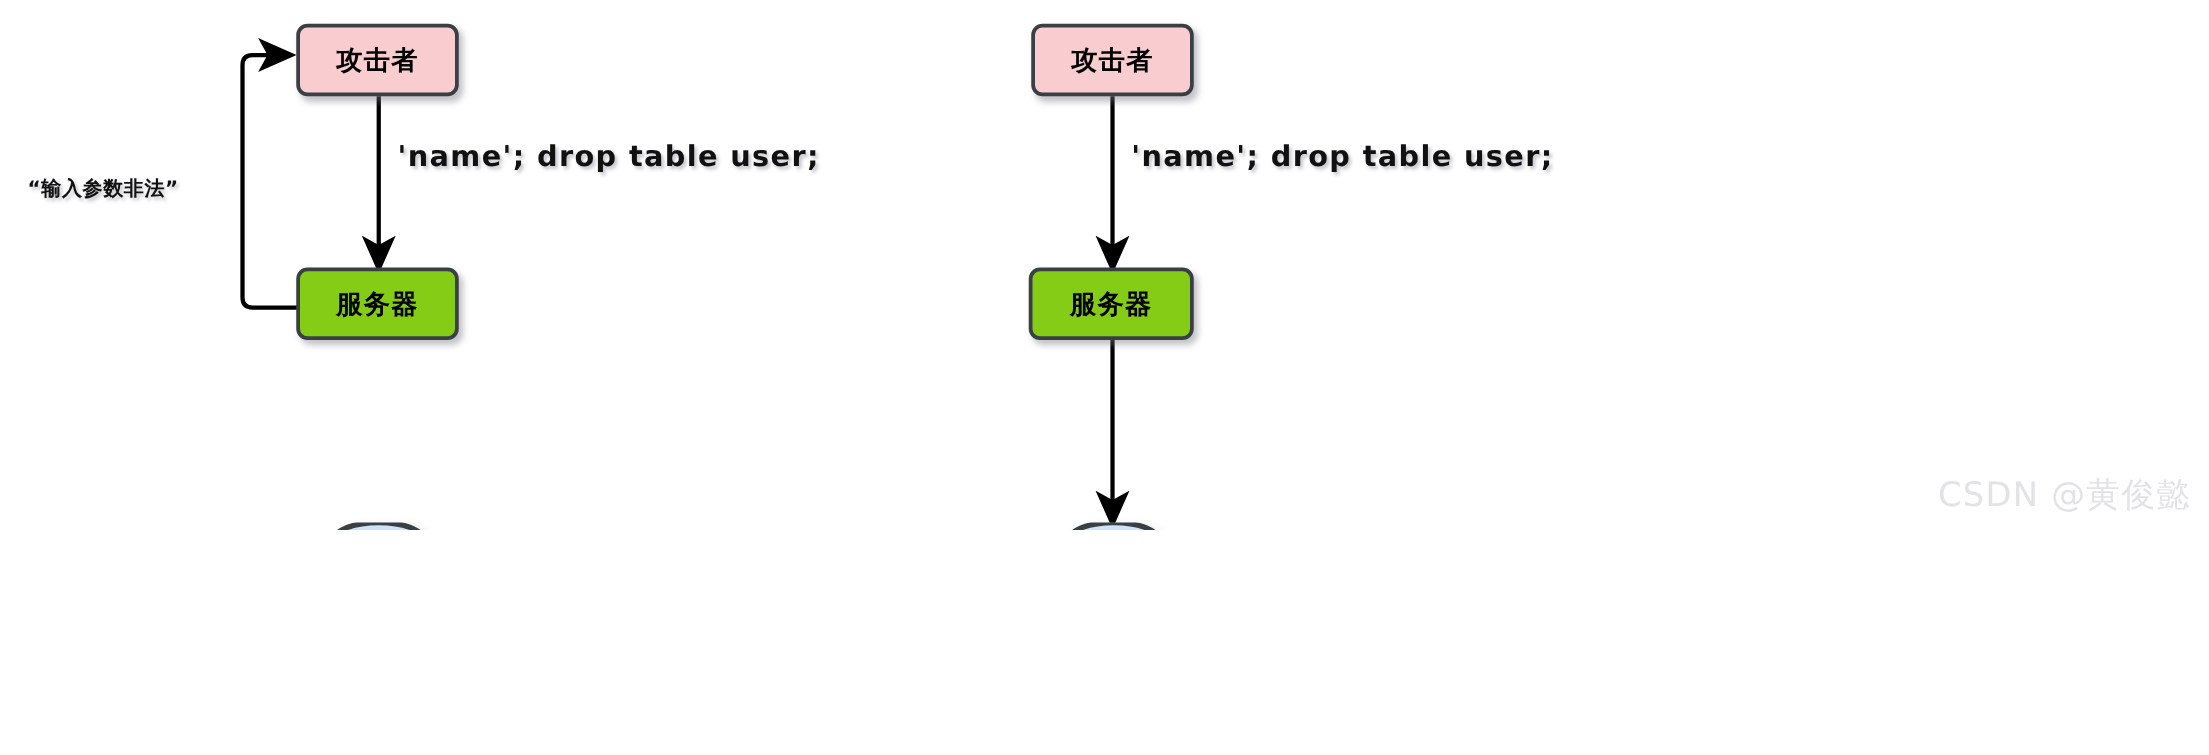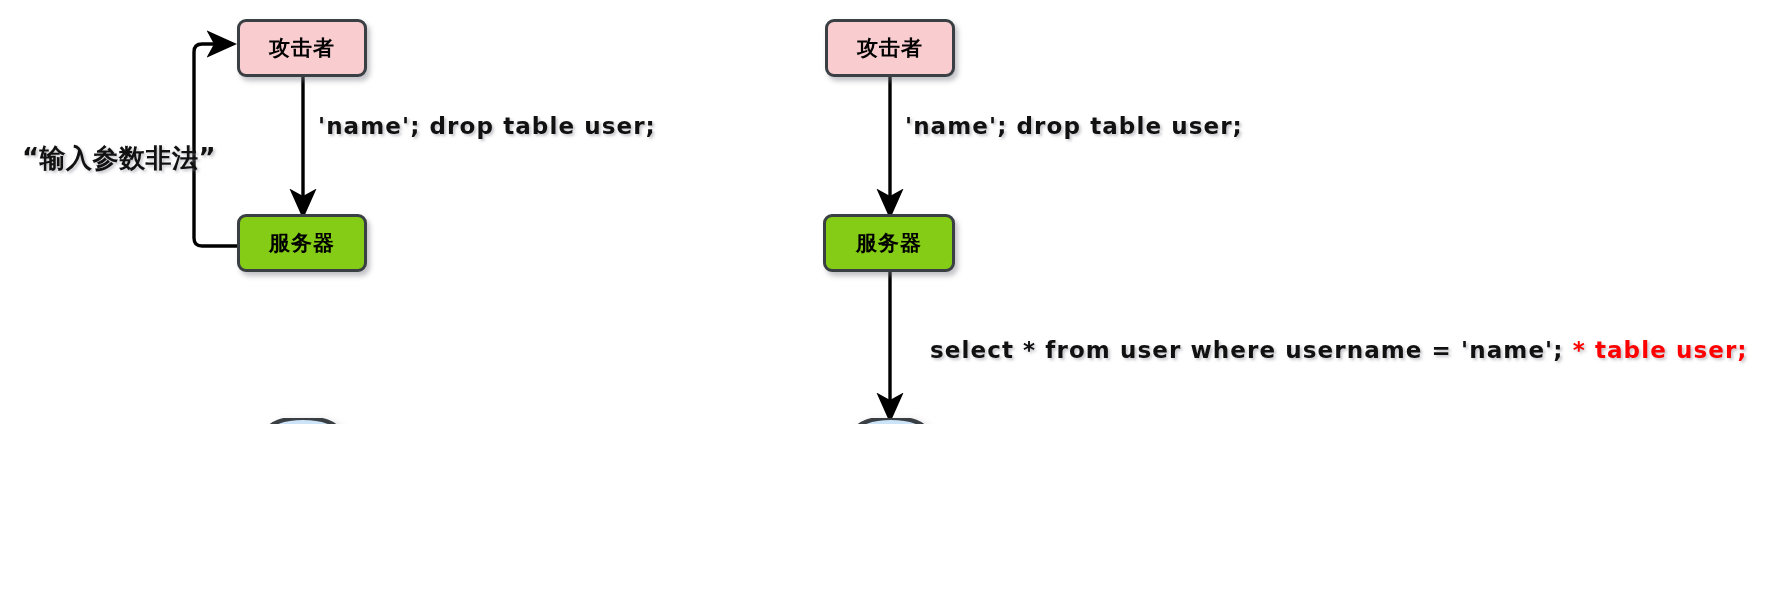--- a/index.html
+++ b/index.html
@@ -60,21 +60,21 @@
   
   .label {
     position: absolute;
     white-space: nowrap;
     color: #111111;
     text-shadow: 2px 2px 3px rgba(150,150,160,0.55);
   }
   .label.cjk {
     font-family: "DejaVu Sans", "Liberation Sans", sans-serif;
     font-weight: bold;
-    font-size: 26px;
+    font-size: 16px;
     letter-spacing: 0.5px;
   }
   .label.code {
     font-family: "DejaVu Sans", "Liberation Sans", sans-serif;
     font-weight: 600;
     font-size: 23px;
     letter-spacing: 1.1px;
   }
   .label.code .red {
     color: #ff0000;
@@ -142,18 +142,16 @@
     <span>服务器</span>
   </div>
 
   <svg class="db" style="left:851px; top:418px; width:80px; height:92px;" viewBox="0 0 80 92" xmlns="http://www.w3.org/2000/svg">
     <path d="M5,13 L5,79 A35,13 0 0 0 75,79 L75,13 Z" fill="#cce3f8" stroke="#3a3f44" stroke-width="4.2"></path>
     <ellipse cx="40" cy="13" rx="35" ry="13" fill="#cce3f8" stroke="#3a3f44" stroke-width="4.2"></ellipse>
   </svg>
 
   <div class="label code" style="left:905px; top:113px;">'name'; drop table user;</div>
 
-  <div class="label code" style="left:930px; top:337px;">
-    <span>select * from user where username = 'name'; </span><span class="red">* table user;</span>
-  </div>
 
+  <div class="watermark">CSDN @黄俊懿</div>
 
 </div>
 
 </body></html>

